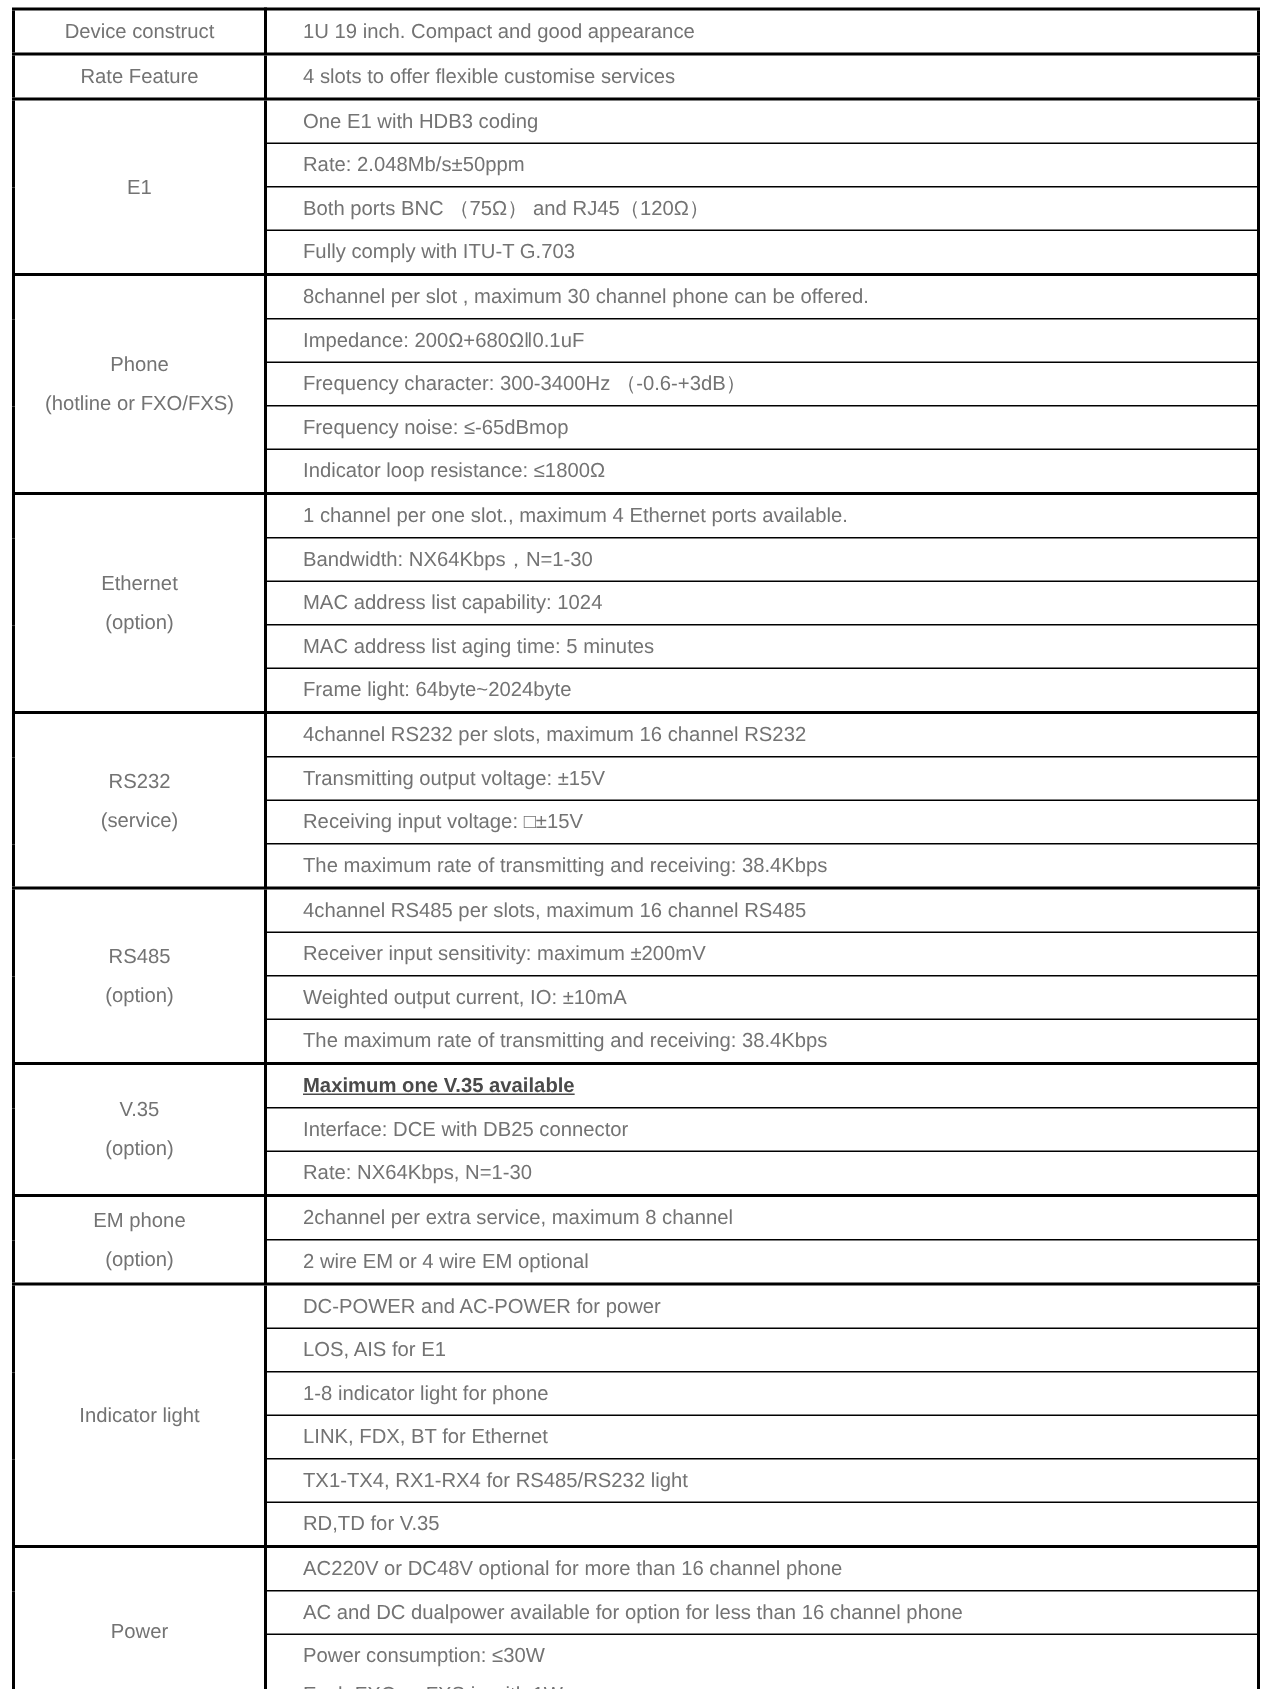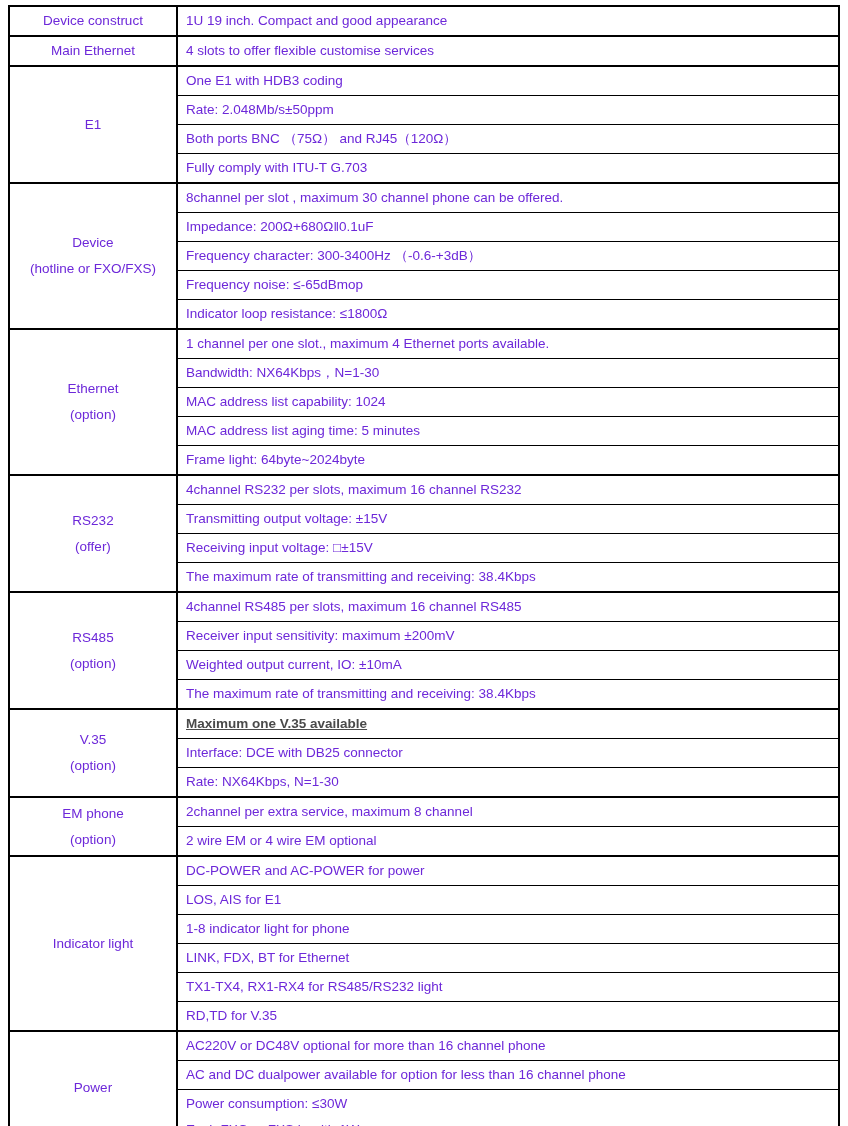--- a/index.html
+++ b/index.html
@@ -16,34 +16,34 @@
   table.spec-table {
     border-collapse: collapse;
     width: 832px;
     table-layout: fixed;
     border: 2px solid #000000;
   }
   col.col-label { width: 168px; }
   td {
     border: 1px solid #000000;
     font-size: 13.5px;
-    color: #6d28d9;
+    color: #737373;
     vertical-align: middle;
   }
   tr.section-start td { border-top: 2px solid #000000; }
   td.label-cell {
     border-right: 2px solid #000000;
     text-align: center;
     white-space: pre-line;
     line-height: 26px;
     padding: 0 4px;
   }
   td.value-cell {
     text-align: left;
-    padding: 1px 8px;
+    padding: 1px 24px;
     white-space: pre-line;
     line-height: 26px;
     height: 26px;
   }
   td.value-cell.bold {
     font-weight: bold;
     color: #4a4a4a;
     text-decoration: underline;
   }
 </style>
@@ -55,38 +55,38 @@
     <colgroup>
       <col class="col-label">
       <col class="col-value">
     </colgroup>
     <tbody id="spec-tbody">
         <tr class="section-device-construct section-start">
           <td class="label-cell" rowspan="1">Device construct</td>
           <td class="value-cell">1U 19 inch. Compact and good appearance</td>
         </tr>
         <tr class="section-main-feature section-start">
-          <td class="label-cell" rowspan="1">Main Ethernet</td>
+          <td class="label-cell" rowspan="1">Rate Feature</td>
           <td class="value-cell">4 slots to offer flexible customise services</td>
         </tr>
         <tr class="section-e1 section-start">
           <td class="label-cell" rowspan="4">E1</td>
           <td class="value-cell">One E1 with HDB3 coding</td>
         </tr>
         <tr class="section-e1">
           <td class="value-cell">Rate: 2.048Mb/s±50ppm</td>
         </tr>
         <tr class="section-e1">
           <td class="value-cell">Both ports BNC （75Ω） and RJ45（120Ω）</td>
         </tr>
         <tr class="section-e1">
           <td class="value-cell">Fully comply with ITU-T G.703</td>
         </tr>
         <tr class="section-phone section-start">
-          <td class="label-cell" rowspan="5">Device
+          <td class="label-cell" rowspan="5">Phone
 (hotline or FXO/FXS)</td>
           <td class="value-cell">8channel per slot , maximum 30 channel phone can be offered.</td>
         </tr>
         <tr class="section-phone">
           <td class="value-cell">Impedance: 200Ω+680Ω‖0.1uF</td>
         </tr>
         <tr class="section-phone">
           <td class="value-cell">Frequency character: 300-3400Hz （-0.6-+3dB）</td>
         </tr>
         <tr class="section-phone">
@@ -107,21 +107,21 @@
           <td class="value-cell">MAC address list capability: 1024</td>
         </tr>
         <tr class="section-ethernet">
           <td class="value-cell">MAC address list aging time: 5 minutes</td>
         </tr>
         <tr class="section-ethernet">
           <td class="value-cell">Frame light: 64byte~2024byte</td>
         </tr>
         <tr class="section-rs232 section-start">
           <td class="label-cell" rowspan="4">RS232
-(offer)</td>
+(service)</td>
           <td class="value-cell">4channel RS232 per slots, maximum 16 channel RS232</td>
         </tr>
         <tr class="section-rs232">
           <td class="value-cell">Transmitting output voltage: ±15V</td>
         </tr>
         <tr class="section-rs232">
           <td class="value-cell">Receiving input voltage: □±15V</td>
         </tr>
         <tr class="section-rs232">
           <td class="value-cell">The maximum rate of transmitting and receiving: 38.4Kbps</td>

